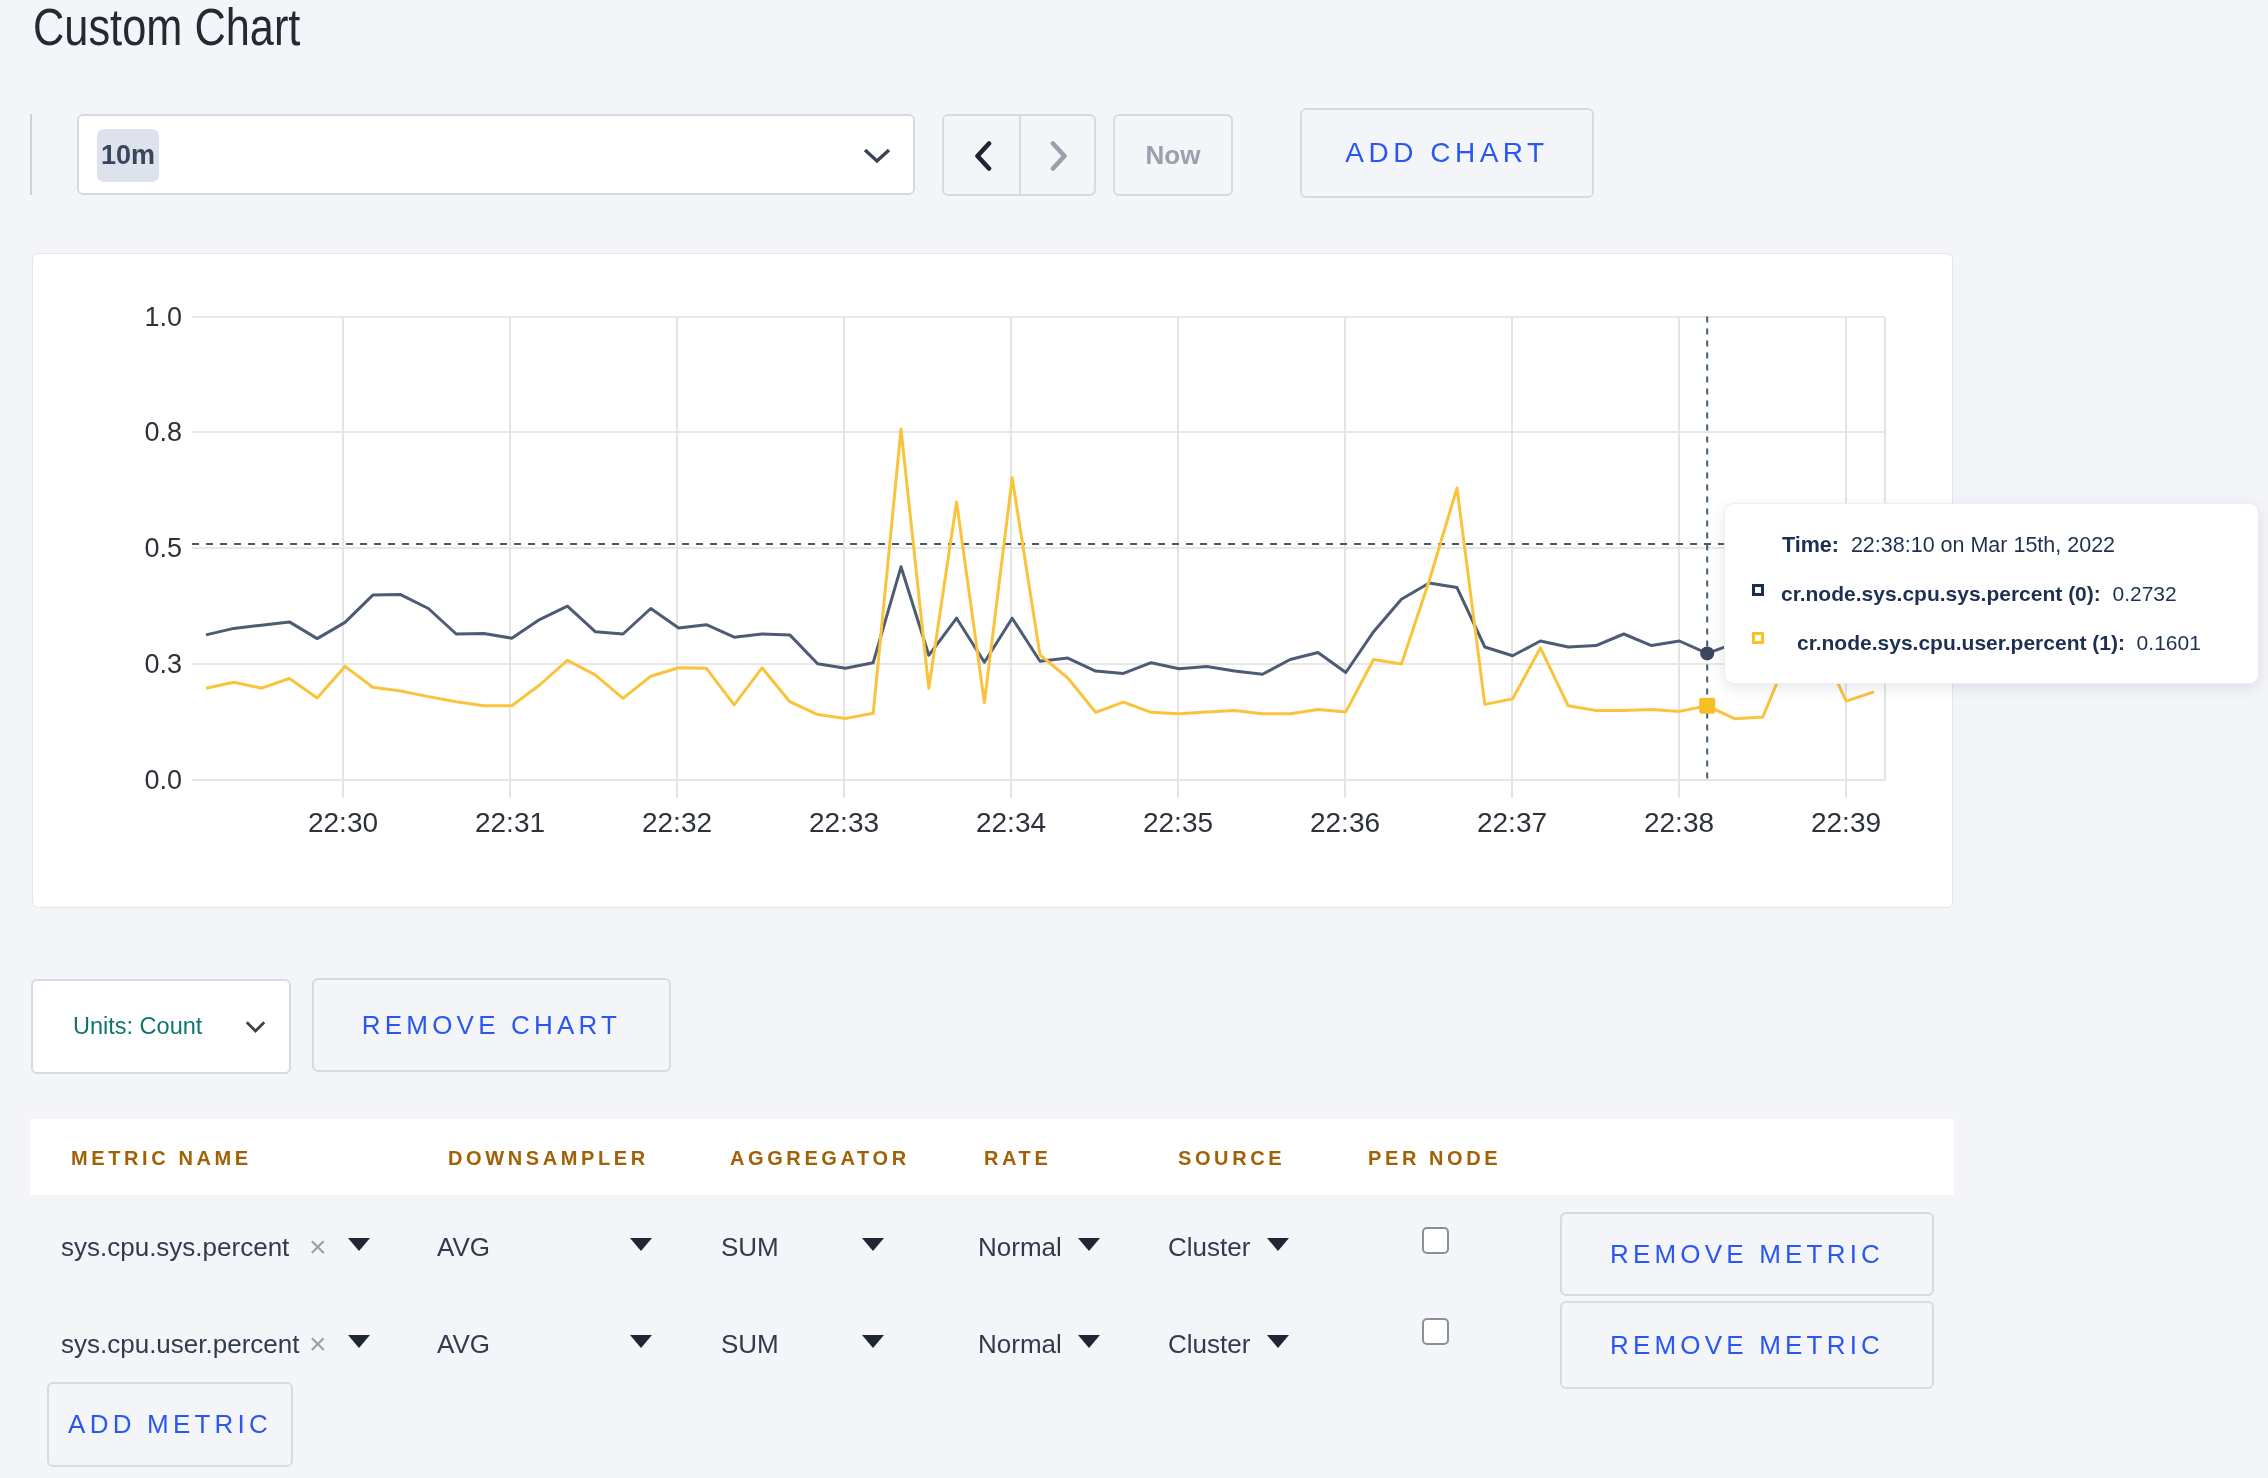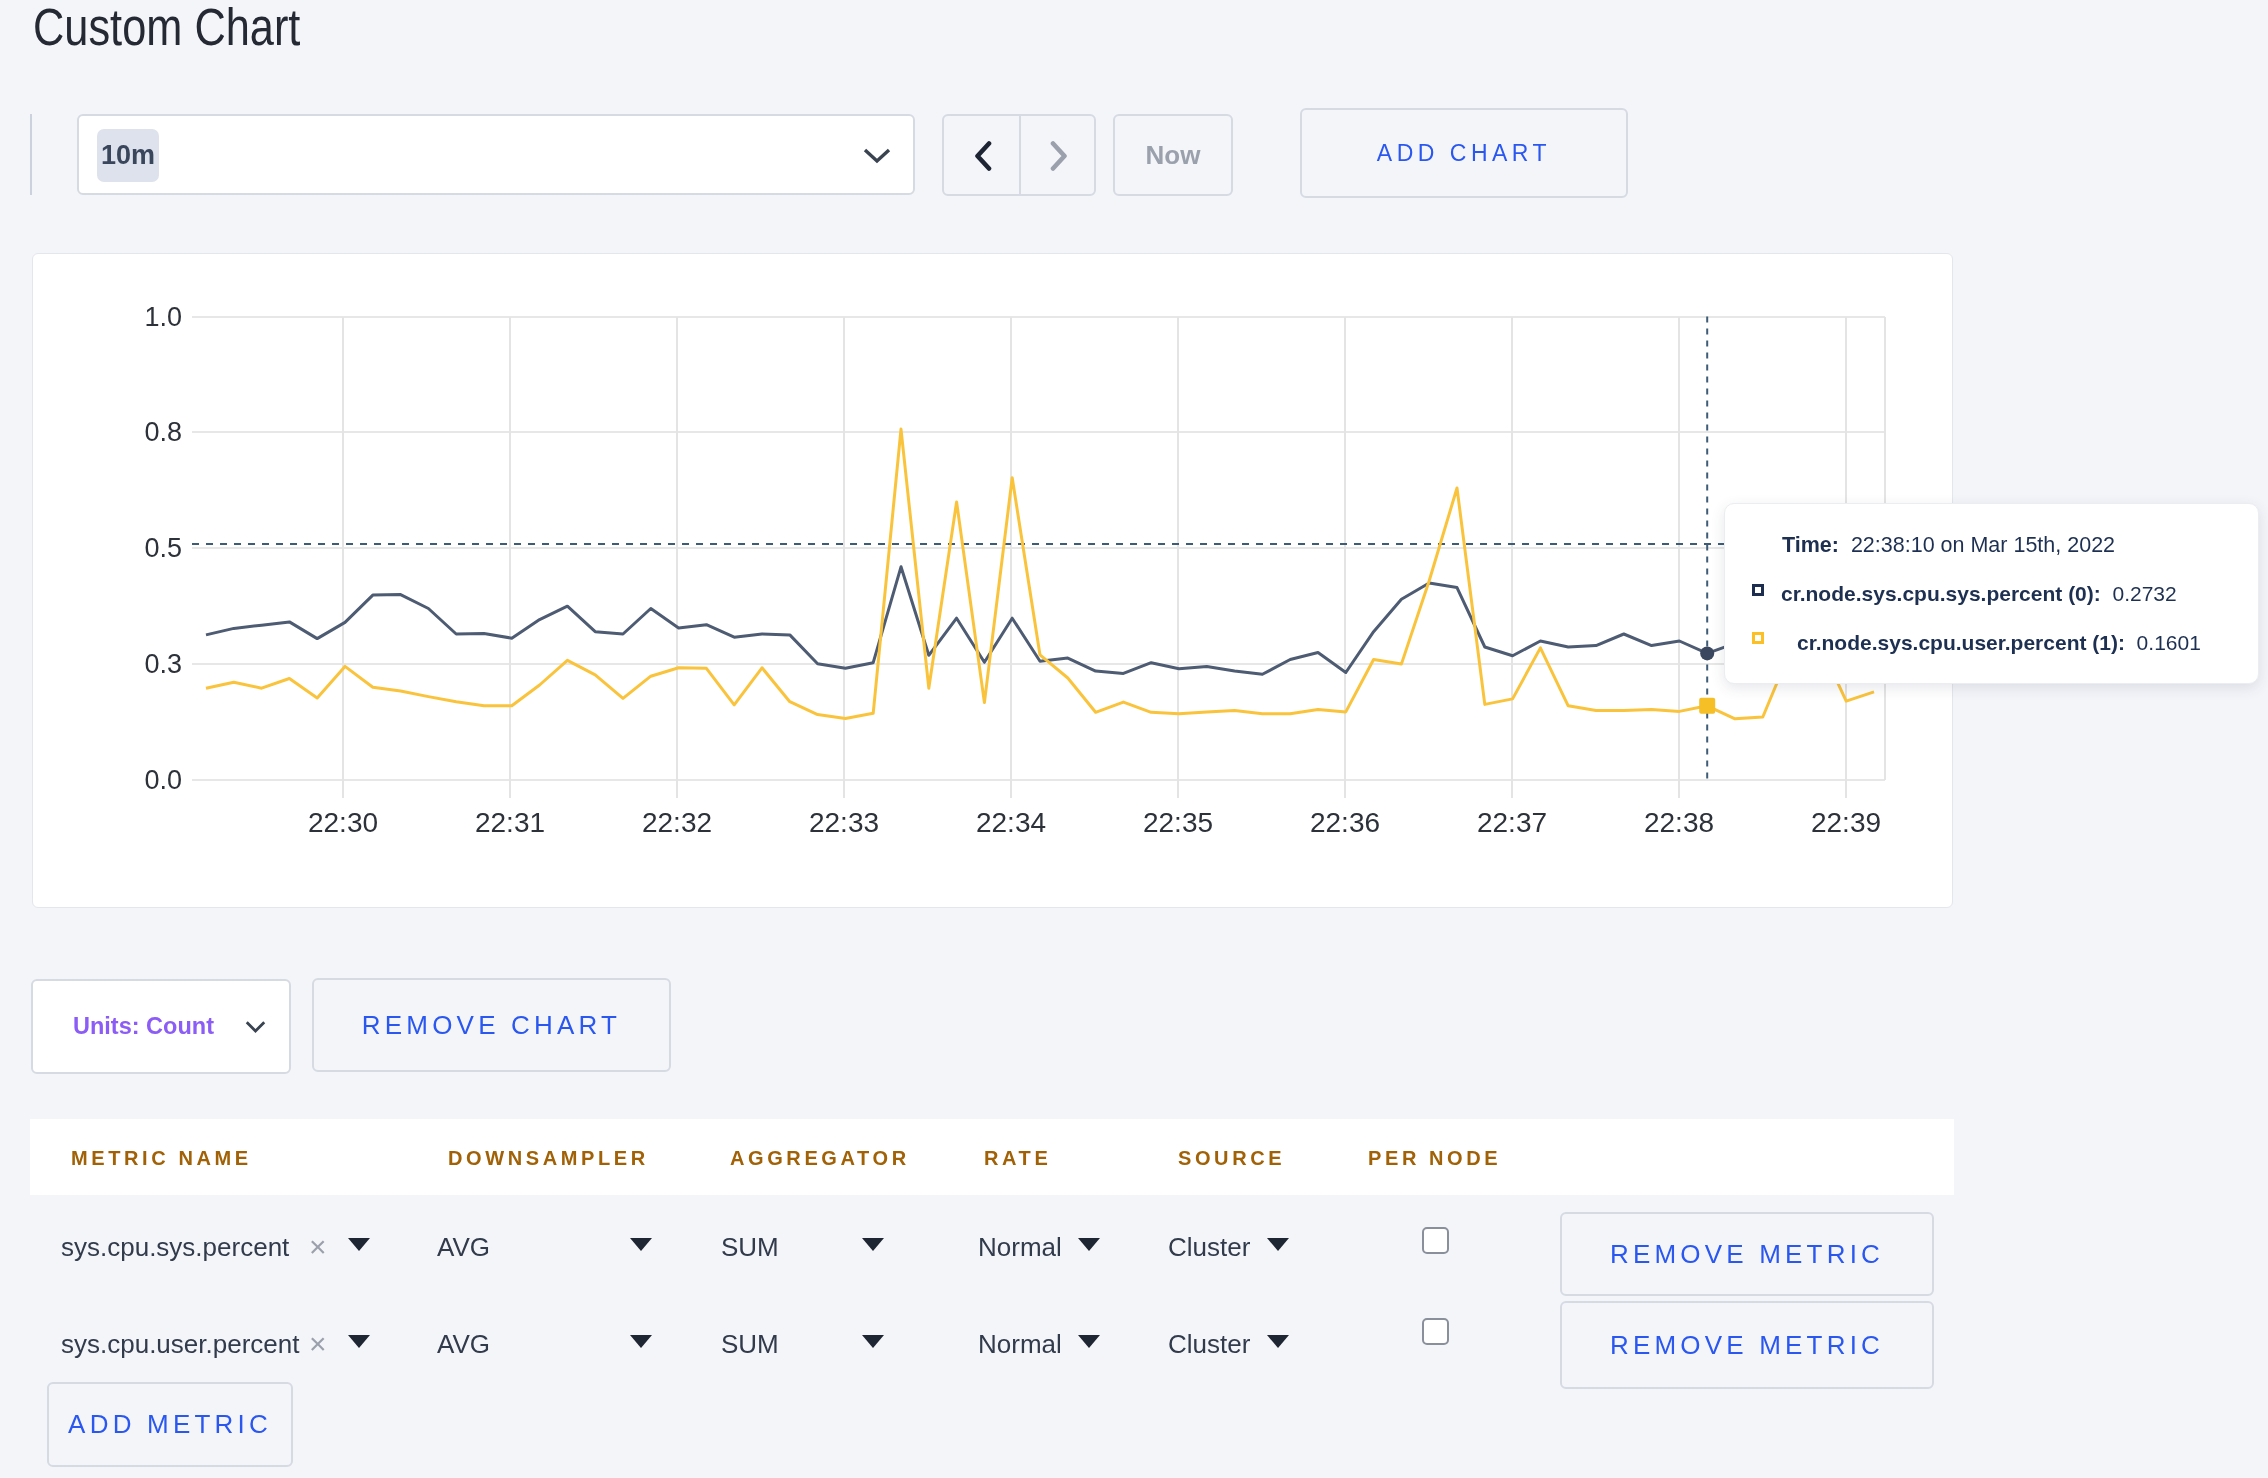--- a/index.html
+++ b/index.html
@@ -25,21 +25,21 @@
 <div class="abs" style="left:942px;top:114px;width:154px;height:82px;border:2px solid #d6dae3;border-radius:6px;background:transparent">
   <div class="abs" style="left:75px;top:0;width:2px;height:78px;background:#d6dae3"></div>
   <svg class="abs" style="left:29px;top:25px" width="19" height="30" viewBox="0 0 19 30">
       <path d="M16 2.5 L4.5 15 L16 27.5" fill="none" stroke="#1d2433" stroke-width="4.6" stroke-linecap="round" stroke-linejoin="round"></path>
     </svg>
   <svg class="abs" style="left:106px;top:25px" width="19" height="30" viewBox="0 0 19 30">
       <path d="M3 2.5 L14.5 15 L3 27.5" fill="none" stroke="#9aa1ad" stroke-width="4.6" stroke-linecap="round" stroke-linejoin="round"></path>
     </svg>
 </div>
 <div class="abs" style="left:1113px;top:114px;width:120px;height:82px;border:2px solid #d6dae3;border-radius:6px;display:flex;align-items:center;justify-content:center;font-size:26px;color:#9aa1ad;font-weight:700">Now</div>
-<div class="btn" style="left:1300px;top:108px;width:328px;height:90px;font-size:23px;letter-spacing:4.5px">ADD CHART</div>
+<div class="btn" style="left:1300px;top:108px;width:294px;height:90px;font-size:28px;letter-spacing:4.5px">ADD CHART</div>
 
 <div class="abs" style="left:32px;top:253px;width:1921px;height:655px;background:#fff;border:1px solid #e3e6ec;border-radius:6px">
 <svg width="1921" height="655" viewBox="0 0 1921 655" style="position:absolute;left:0;top:0">
  <g stroke="#e7e7e7" stroke-width="2" shape-rendering="crispEdges">
         <line x1="159" y1="526.0" x2="1852" y2="526.0"></line>
         <line x1="159" y1="410.1" x2="1852" y2="410.1"></line>
         <line x1="159" y1="294.2" x2="1852" y2="294.2"></line>
         <line x1="159" y1="178.4" x2="1852" y2="178.4"></line>
         <line x1="159" y1="62.5" x2="1852" y2="62.5"></line>
       </g>
@@ -86,21 +86,21 @@
 
 <div class="abs" style="left:1724px;top:503px;width:535px;height:181px;background:#fff;border:1px solid #ebedf1;border-radius:10px;box-shadow:0 4px 14px rgba(50,60,90,.12);z-index:5">
   <div class="abs" style="left:57px;top:29px;font-size:21.5px;color:#1e3052;white-space:nowrap"><span style="font-weight:700">Time:</span>&nbsp; 22:38:10 on Mar 15th, 2022</div>
   <div class="abs" style="left:27px;top:80px;width:12px;height:12px;border:3px solid #1c2d4f"></div>
   <div class="abs" style="left:56px;top:78px;font-size:21px;color:#1e3052;white-space:nowrap"><span style="font-weight:700">cr.node.sys.cpu.sys.percent (0):</span>&nbsp; 0.2732</div>
   <div class="abs" style="left:27px;top:128px;width:12px;height:12px;border:3px solid #fcbf25"></div>
   <div class="abs" style="left:72px;top:127px;font-size:21px;color:#1e3052;white-space:nowrap"><span style="font-weight:700">cr.node.sys.cpu.user.percent (1):</span>&nbsp; 0.1601</div>
 </div>
 
 <div class="abs" style="left:31px;top:979px;width:260px;height:95px;background:#fff;border:2px solid #d6dae3;border-radius:6px">
-  <div class="abs" style="left:40px;top:0;height:91px;display:flex;align-items:center;font-size:23.5px;font-weight:700;color:#8b5cf6">Units: Count</div>
+  <div class="abs" style="left:40px;top:0;height:91px;display:flex;align-items:center;font-size:23.5px;font-weight:400;color:#0f766e">Units: Count</div>
   <svg class="abs" style="left:212px;top:39px" width="21" height="14" viewBox="0 0 24 15">
       <path d="M2 2 L12 12 L22 2" fill="none" stroke="#3a4350" stroke-width="3.2"></path>
     </svg>
 </div>
 <div class="btn" style="left:312px;top:978px;width:359px;height:94px">REMOVE CHART</div>
 
 <div class="abs" style="left:30px;top:1119px;width:1924px;height:76px;background:#fff"></div>
 <div class="hdr" style="left:71px;top:1147px">METRIC NAME</div>
 <div class="hdr" style="left:448px;top:1147px">DOWNSAMPLER</div>
 <div class="hdr" style="left:730px;top:1147px">AGGREGATOR</div>

